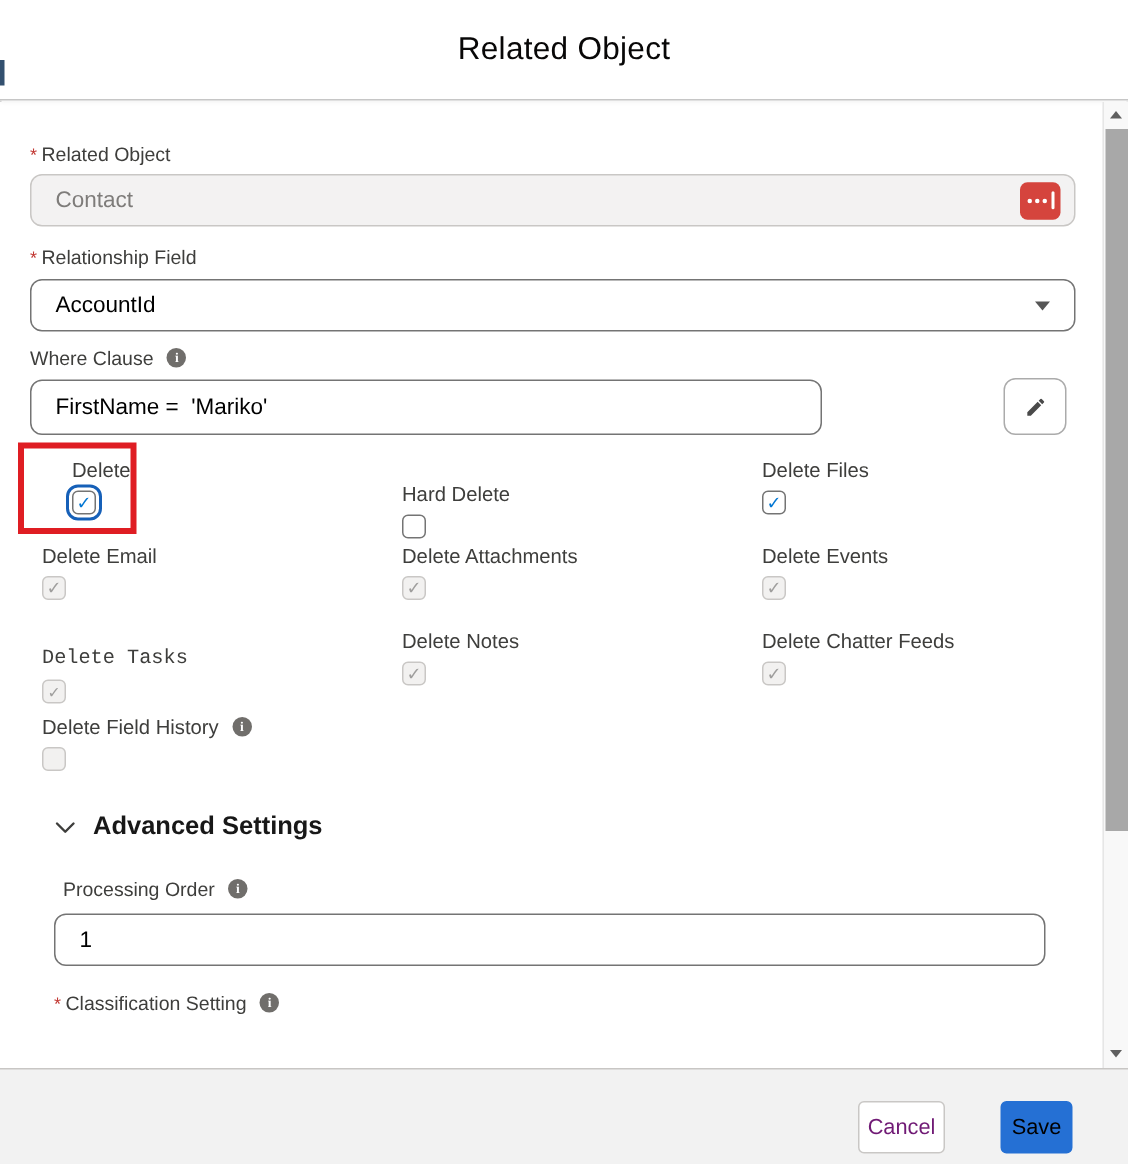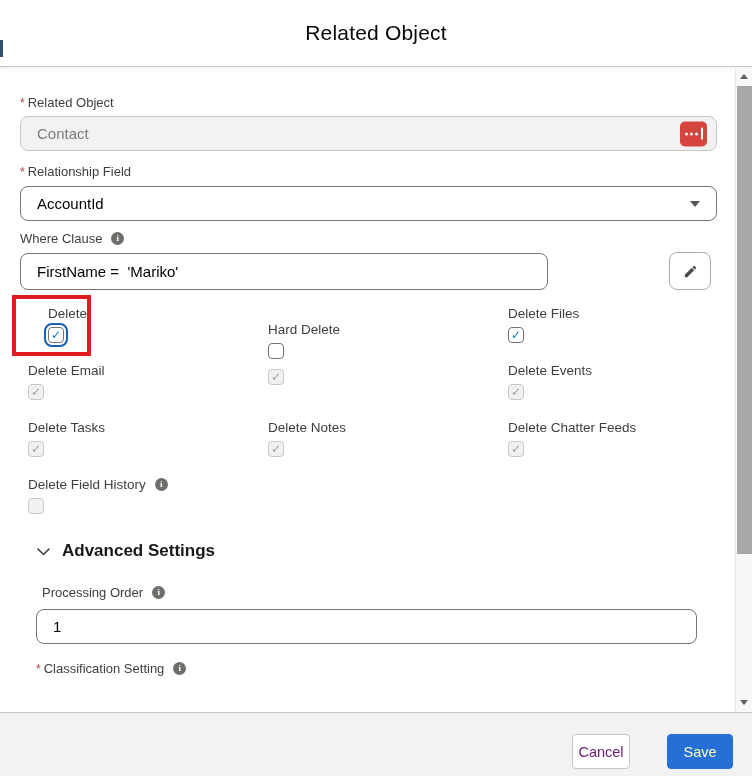--- a/index.html
+++ b/index.html
@@ -72,21 +72,21 @@
   .adv-heading .txt { font-size:17px; font-weight:700; color:#181818; }
 
   
   .modal-footer { position:absolute; left:0; right:0; bottom:0; height:64px;
     background:#f2f2f2; border-top:1px solid #c8c6c4; z-index:30; }
   .btn { position:absolute; top:21px; height:35px; border-radius:4px;
     font-size:14.5px; display:flex; align-items:center; justify-content:center;
     cursor:pointer; font-family:inherit; }
   .btn-cancel { left:572px; width:58px; background:#fff;
     border:1px solid #c9c7c5; color:#701a75; }
-  .btn-save { left:667px; width:66px; background:#2570d4; border:1px solid #2570d4; color:#fef9c3; }
+  .btn-save { left:667px; width:48px; background:#2570d4; border:1px solid #2570d4; color:#000000; }
 
   
   .sb-track { position:absolute; right:0; top:68px; width:17px; height:644px;
     background:#f8f8f8; border-left:1px solid #e6e6e6; z-index:35; }
   .sb-btn { position:absolute; left:0; right:0; height:17px;
     display:flex; align-items:center; justify-content:center; cursor:pointer; }
   .tri-up { width:0; height:0; border-left:4px solid transparent;
     border-right:4px solid transparent; border-bottom:5px solid #5f5f5f; }
   .tri-down { width:0; height:0; border-left:4px solid transparent;
     border-right:4px solid transparent; border-top:5px solid #5f5f5f; }
@@ -160,32 +160,33 @@
       </div>
     </div>
 
     <div class="cb-cell" style="left:28px; top:295px;">
       <div class="cb-label">Delete Email</div>
       <div class="cb disabled">
         <span>✓</span>
       </div>
     </div>
     <div class="cb-cell" style="left:268px; top:295px;">
+      <div class="cb-label">Delete Attachments</div>
       <div class="cb disabled">
         <span>✓</span>
       </div>
     </div>
     <div class="cb-cell" style="left:508px; top:295px;">
       <div class="cb-label">Delete Events</div>
       <div class="cb disabled">
         <span>✓</span>
       </div>
     </div>
 
-    <div class="cb-cell" style="left:28px; top:352px;">
+    <div class="cb-cell" style="left:28px; top:364px;font-family:Liberation Mono, monospace;">
       <div class="cb-label">Delete Tasks</div>
       <div class="cb disabled">
         <span>✓</span>
       </div>
     </div>
     <div class="cb-cell" style="left:268px; top:352px;">
       <div class="cb-label">Delete Notes</div>
       <div class="cb disabled">
         <span>✓</span>
       </div>

